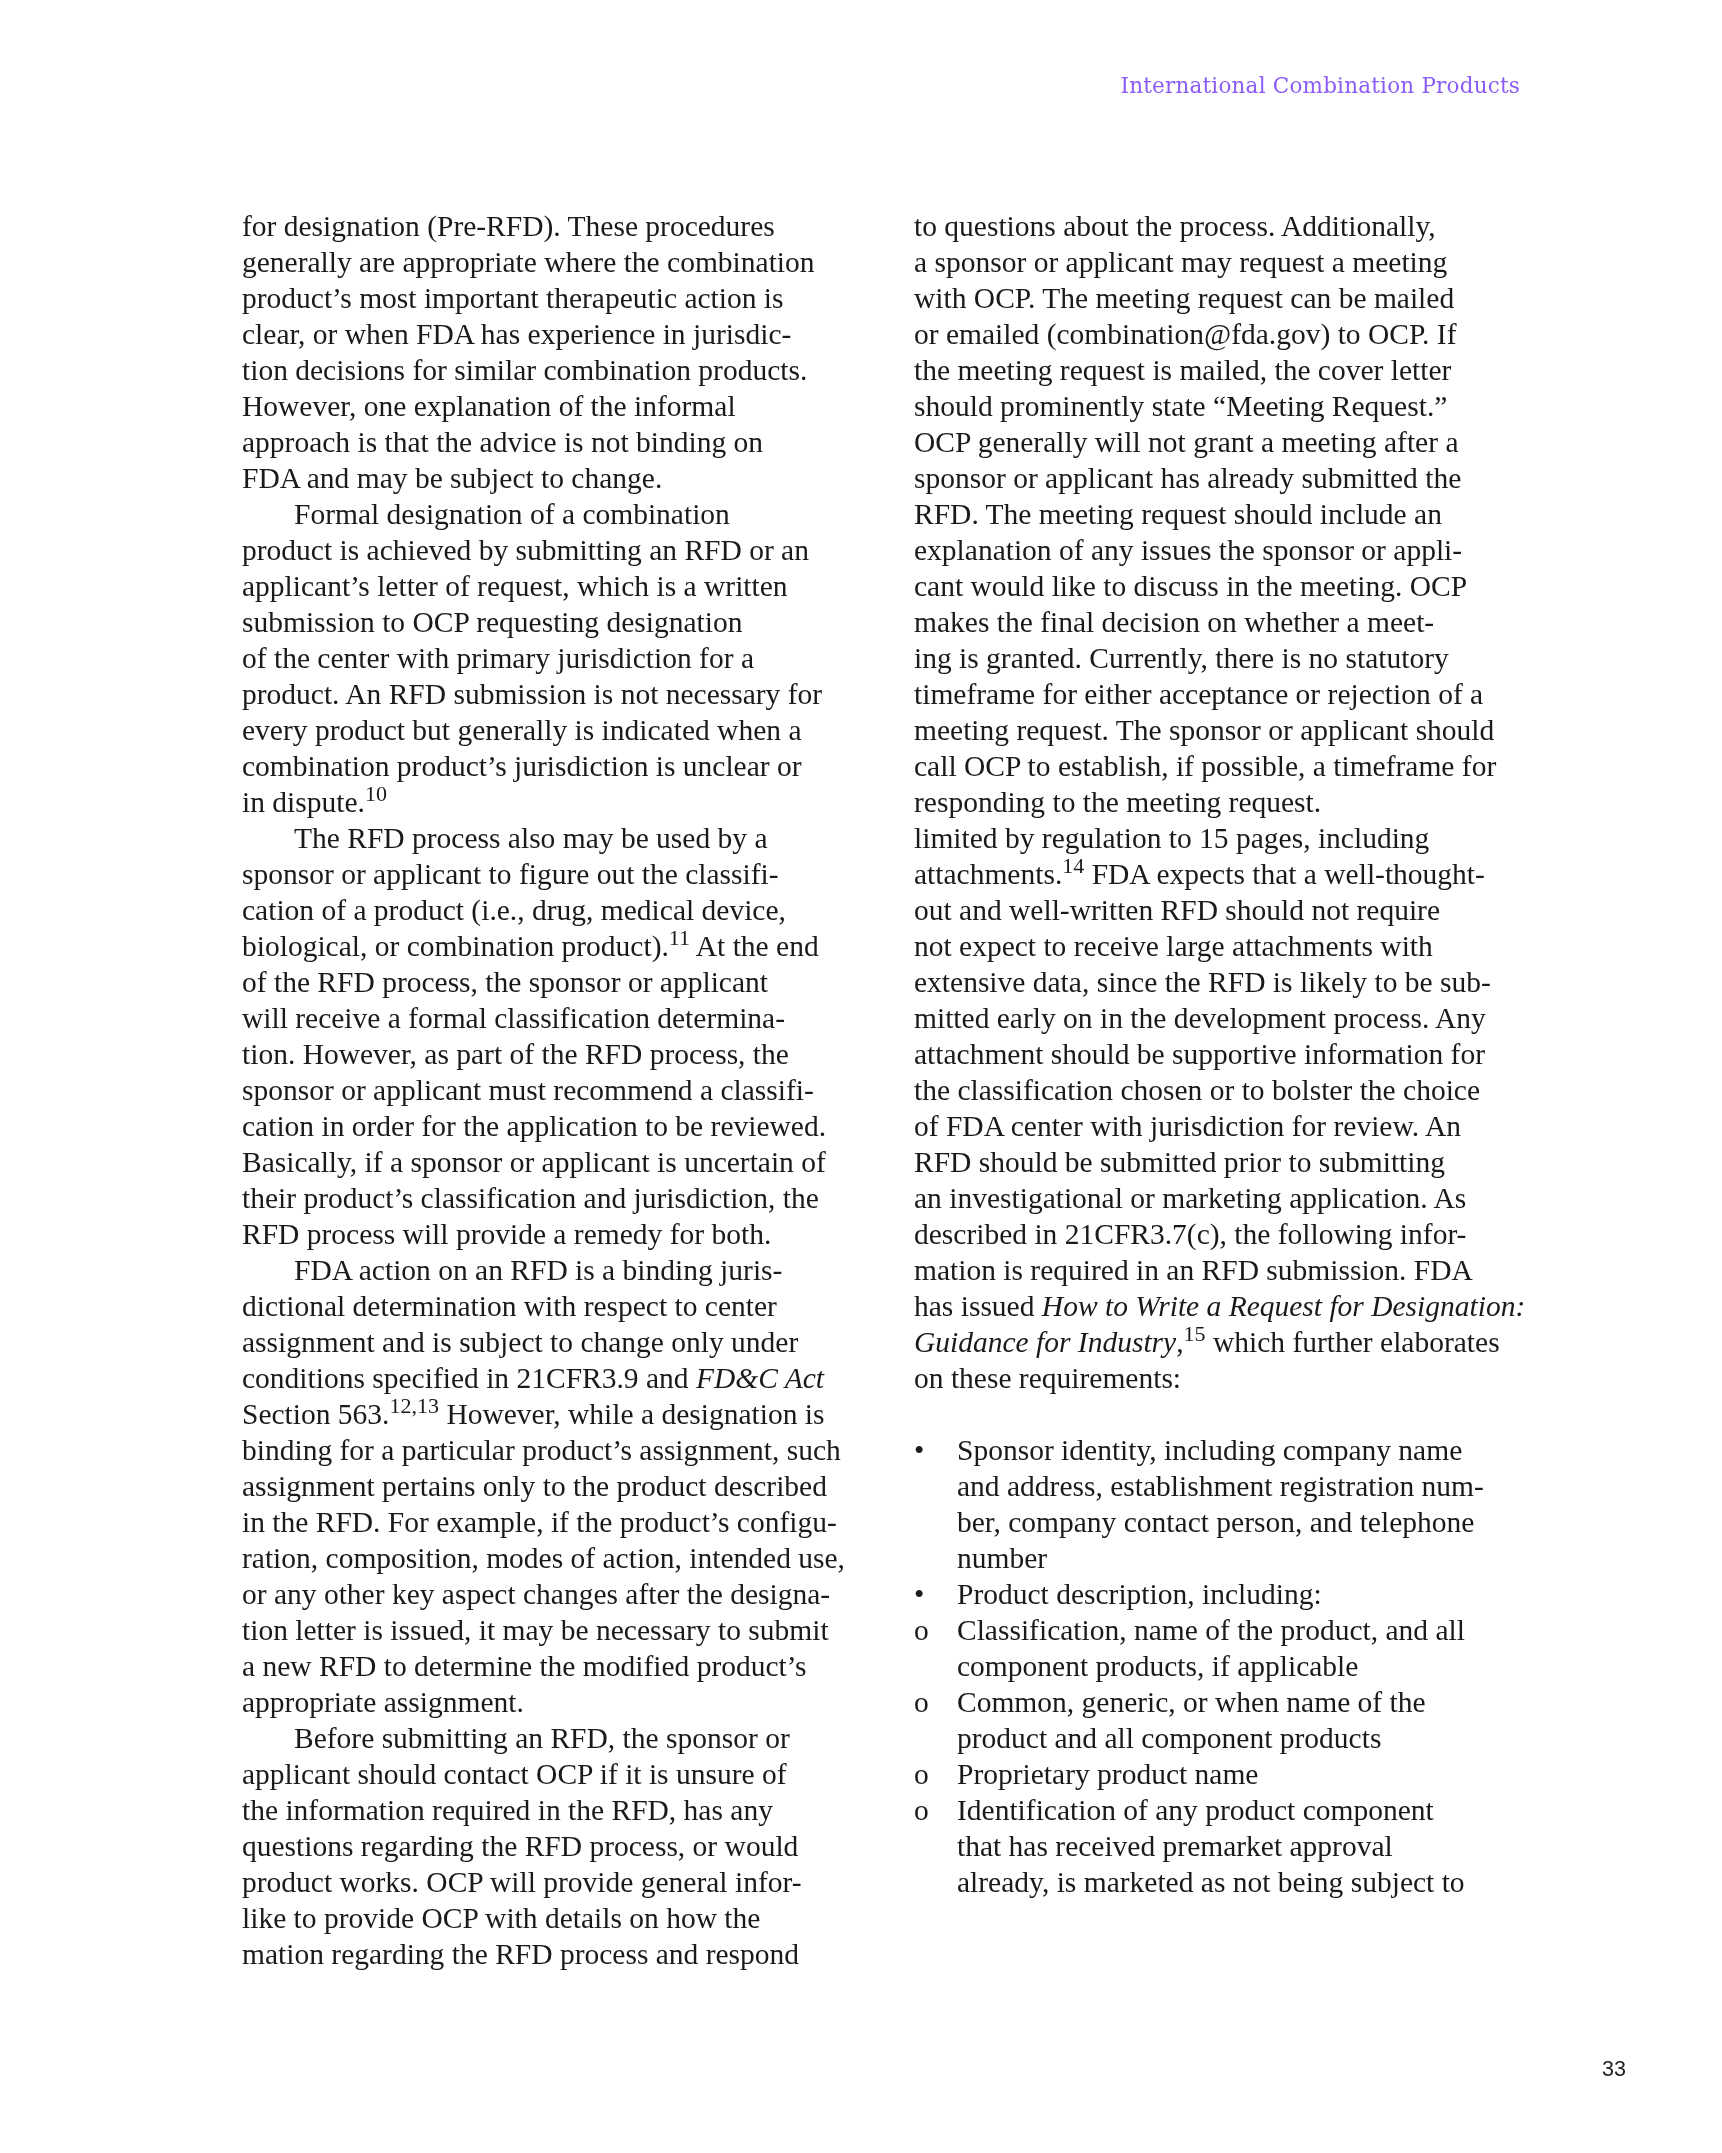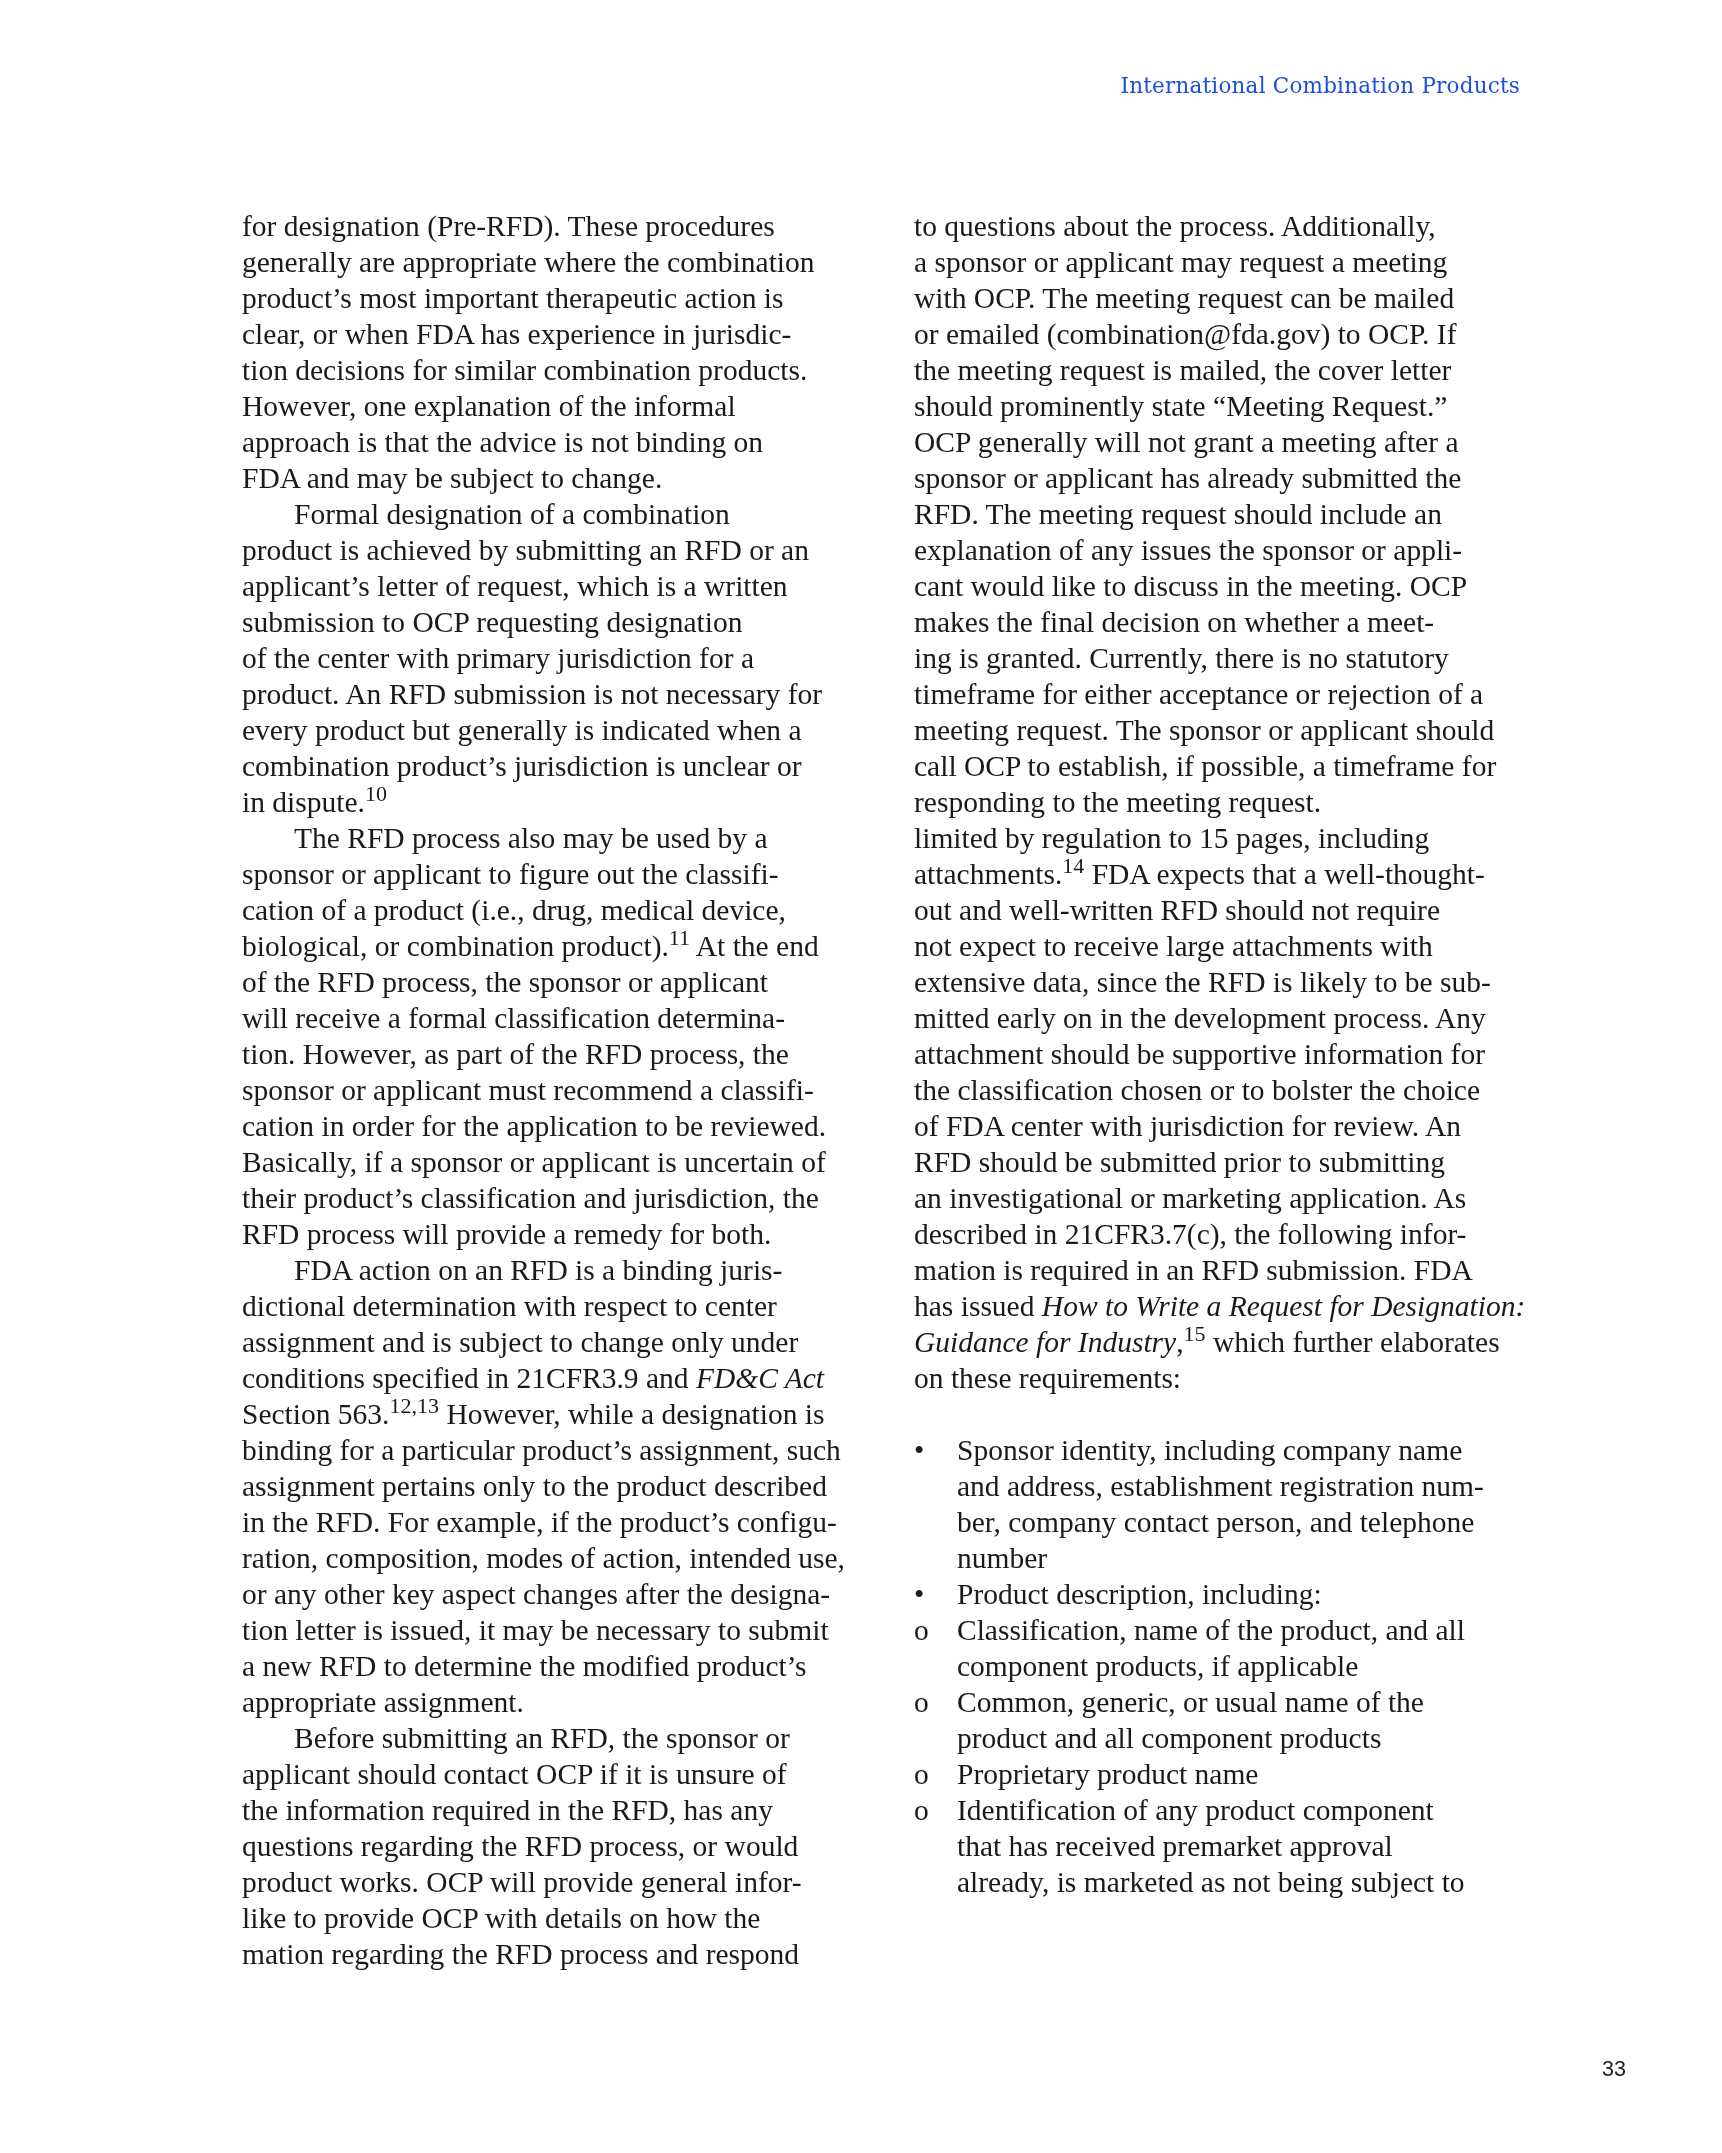--- a/index.html
+++ b/index.html
@@ -1,19 +1,19 @@
 <!DOCTYPE html>
 <html style="font-size:15px"><head>
 <meta charset="utf-8">
 <style>
   html, body { margin: 0; padding: 0; background: #ffffff; }
   body { width: 1722px; height: 2153px; position: relative; overflow: hidden; }
   .running-header {
     position: absolute; top: 73px; right: 202px;
-    font-family: "DejaVu Serif", serif; font-size: 21.5px; color: #1d4ed8;
+    font-family: "DejaVu Serif", serif; font-size: 21.5px; color: #8b5cf6;
     letter-spacing: 0.2px;
   }
   .page-number {
     position: absolute; top: 2057px; left: 1602px;
     font-family: "Liberation Sans", sans-serif; font-size: 21.5px; color: #222;
   }
   .column {
     position: absolute; top: 208px; width: 609px;
     font-family: "Liberation Serif", serif; font-size: 29.5px; line-height: 36px;
     color: #1a1a1a;
@@ -155,21 +155,21 @@
     <div class="li">
       <span class="marker">o</span>
       <span class="li-text">
         <span class="line">Classification, name of the product, and all</span>
         <span class="line">component products, if applicable</span>
       </span>
     </div>
     <div class="li">
       <span class="marker">o</span>
       <span class="li-text">
-        <span class="line">Common, generic, or usual name of the</span>
+        <span class="line">Common, generic, or when name of the</span>
         <span class="line">product and all component products</span>
       </span>
     </div>
     <div class="li">
       <span class="marker">o</span>
       <span class="li-text">
         <span class="line">Proprietary product name</span>
       </span>
     </div>
     <div class="li">

